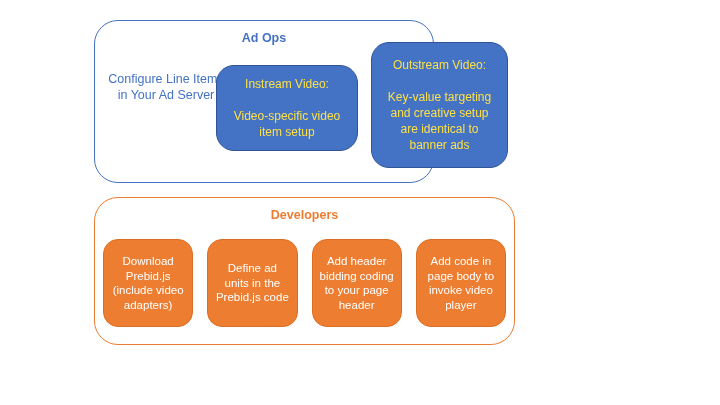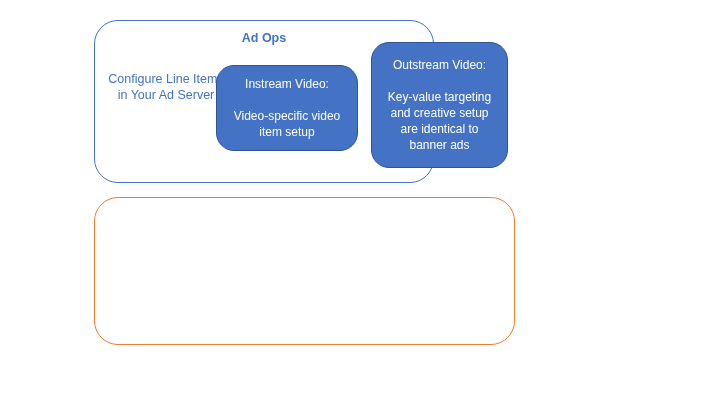--- a/index.html
+++ b/index.html
@@ -54,21 +54,21 @@
     line-height: 16px;
   }
 
   
   .blue-box {
     position: absolute;
     background: #4472C4;
     border: 1.5px solid #2F5597;
     border-radius: 18px;
     box-sizing: border-box;
-    color: #ffffff;
+    color: #fde047;
     font-size: 12px;
     line-height: 16px;
     text-align: center;
     display: flex;
     flex-direction: column;
     justify-content: center;
     padding: 6px 10px;
   }
   .blue-box.instream {
     left: 121px; top: 44px;
@@ -119,16 +119,23 @@
       <div class="box-body">Video-specific video item setup</div>
     </div>
 
     <div class="blue-box outstream">
       <div class="box-title">Outstream Video:</div>
       <div class="box-body">Key-value targeting and creative setup are identical to banner ads</div>
     </div>
   </div>
 
   <div class="group devs">
+    <div class="group-title">Developers</div>
 
+    <div class="steps-row">
+      <div class="orange-box">Download Prebid.js (include video adapters)</div>
+      <div class="orange-box">Define ad units in the Prebid.js code</div>
+      <div class="orange-box">Add header bidding coding to your page header</div>
+      <div class="orange-box">Add code in page body to invoke video player</div>
+    </div>
   </div>
 
 </div>
 
 </body></html>

